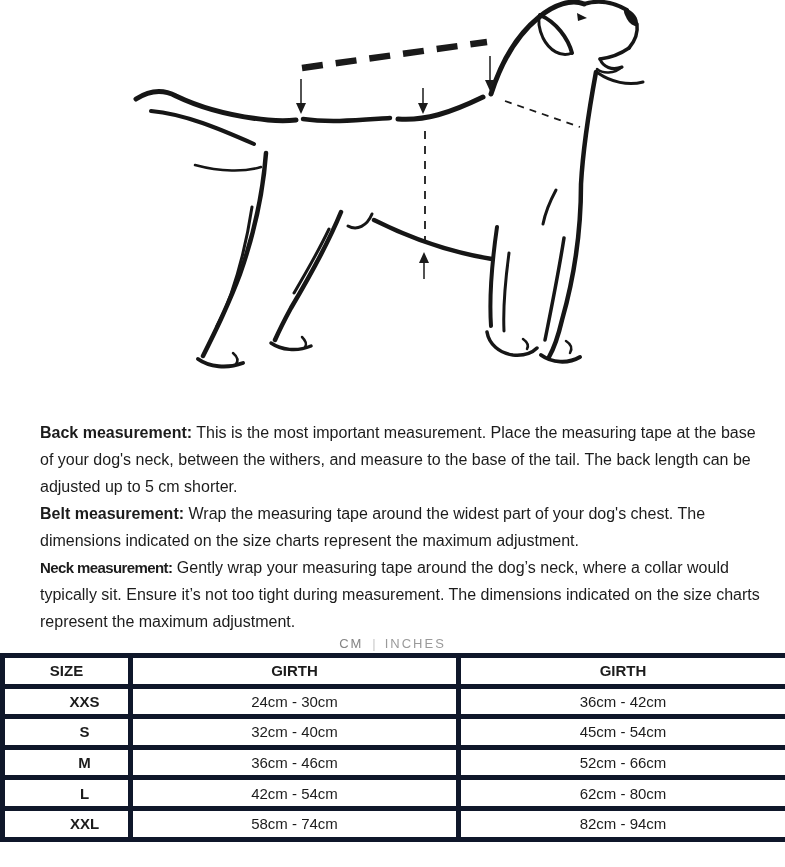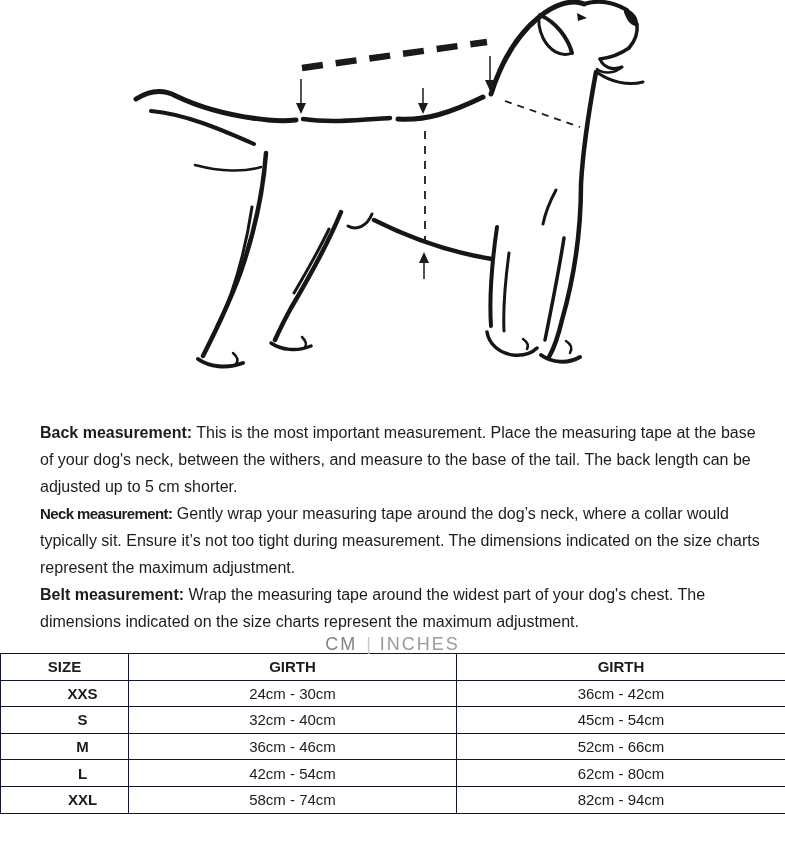--- a/index.html
+++ b/index.html
@@ -12,30 +12,30 @@
   svg{display:block;}
   .copy{
     padding:24px 15px 0 40px;
     font-size:16px;line-height:27px;color:#1c1c1c;
   }
   .copy p{margin:0;}
   .copy strong{font-weight:bold;}
   .copy strong.condensed{font-size:15px;letter-spacing:-0.6px;}
   .unit-toggle{
     text-align:center;height:18px;line-height:18px;margin-top:0;
-    font-size:18px;letter-spacing:2px;
+    font-size:13px;letter-spacing:2px;
   }
   .unit-toggle .unit{color:#9a9a9a;cursor:pointer;}
   .unit-toggle .unit.selected{color:#848484;}
   .unit-toggle .divider{color:#c9c9c9;margin:0 9px;letter-spacing:0;}
   table.size-table{
     width:785px;border-collapse:collapse;table-layout:fixed;margin-top:0;
   }
   table.size-table th, table.size-table td{
-    border:1px solid #0f172a;text-align:center;vertical-align:middle;
+    border:5px solid #0f172a;text-align:center;vertical-align:middle;
     height:25.6px;padding:0;font-size:15px;background:#ffffff;
   }
   table.size-table th{font-weight:bold;}
   table.size-table td.size-cell{font-weight:bold;padding-left:36px;}
   col.c-size{width:128px;} col.c-neck{width:328px;} col.c-girth{width:329px;}
 </style>
 </head>
 <body>
 
 <div class="page">
@@ -115,22 +115,22 @@
         <g>
           <path d="M424,279 L424,262" stroke-width="1.5" fill="none"></path>
           <path d="M419,263 L429,263 L424,252 Z" stroke="none"></path>
         </g>
       </g>
     </svg>
   </div>
 
   <div class="copy">
       <p><strong>Back measurement:</strong> This is the most important measurement. Place the measuring tape at the base of your dog's neck, between the withers, and measure to the base of the tail. The back length can be adjusted up to 5 cm shorter.</p>
+      <p><strong>Belt measurement:</strong> Wrap the measuring tape around the widest part of your dog's chest. The dimensions indicated on the size charts represent the maximum adjustment.</p>
       <p><strong class="condensed">Neck measurement:</strong> Gently wrap your measuring tape around the dog’s neck, where a collar would typically sit. Ensure it’s not too tight during measurement. The dimensions indicated on the size charts represent the maximum adjustment.</p>
-      <p><strong>Belt measurement:</strong> Wrap the measuring tape around the widest part of your dog's chest. The dimensions indicated on the size charts represent the maximum adjustment.</p>
     </div>
 
   <div class="unit-toggle"><span class="unit selected">CM</span><span class="divider">|</span><span class="unit">INCHES</span></div>
 
   <table class="size-table">
     <colgroup>
         <col class="c-size">
         <col class="c-neck">
         <col class="c-girth">
       </colgroup>

